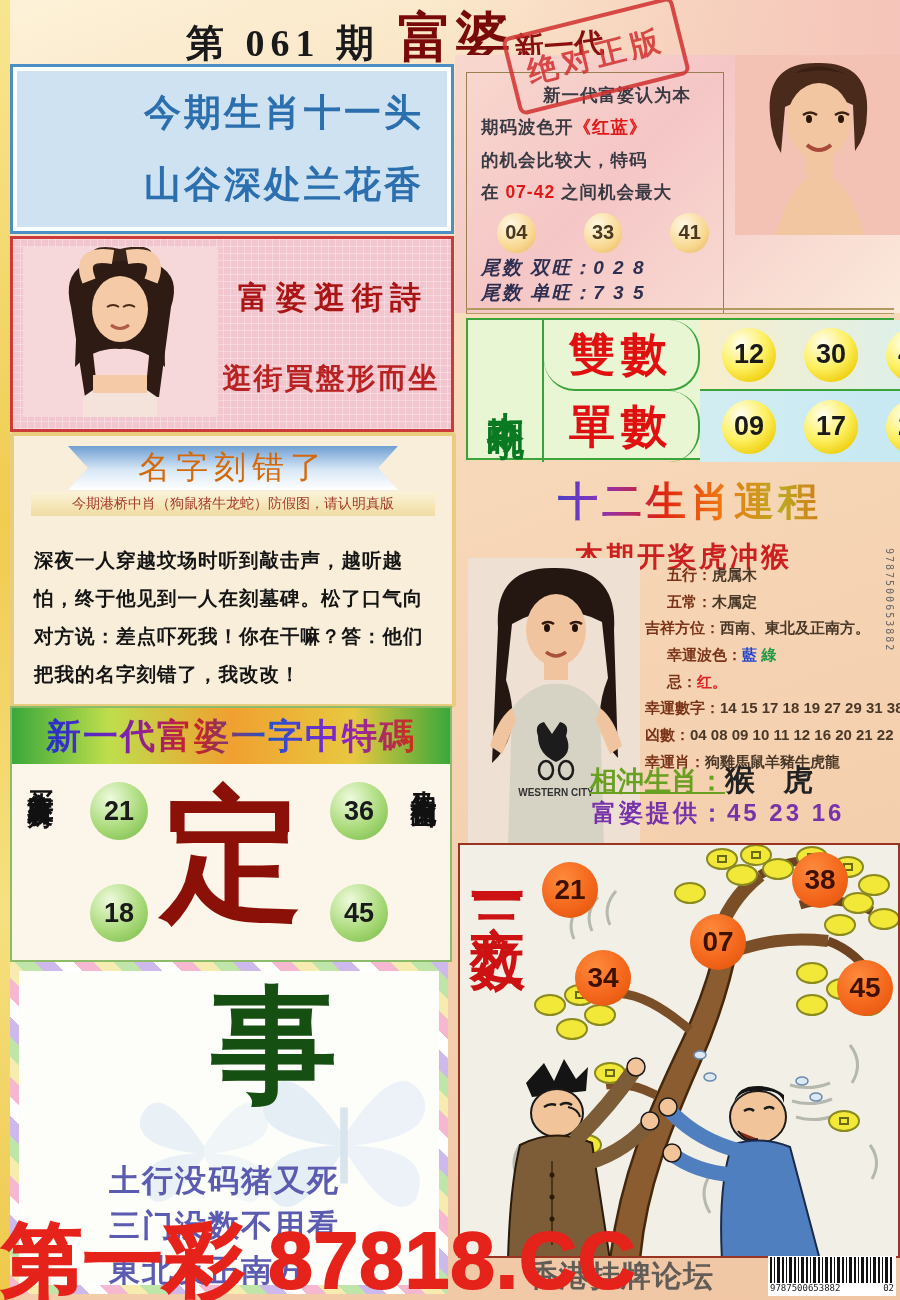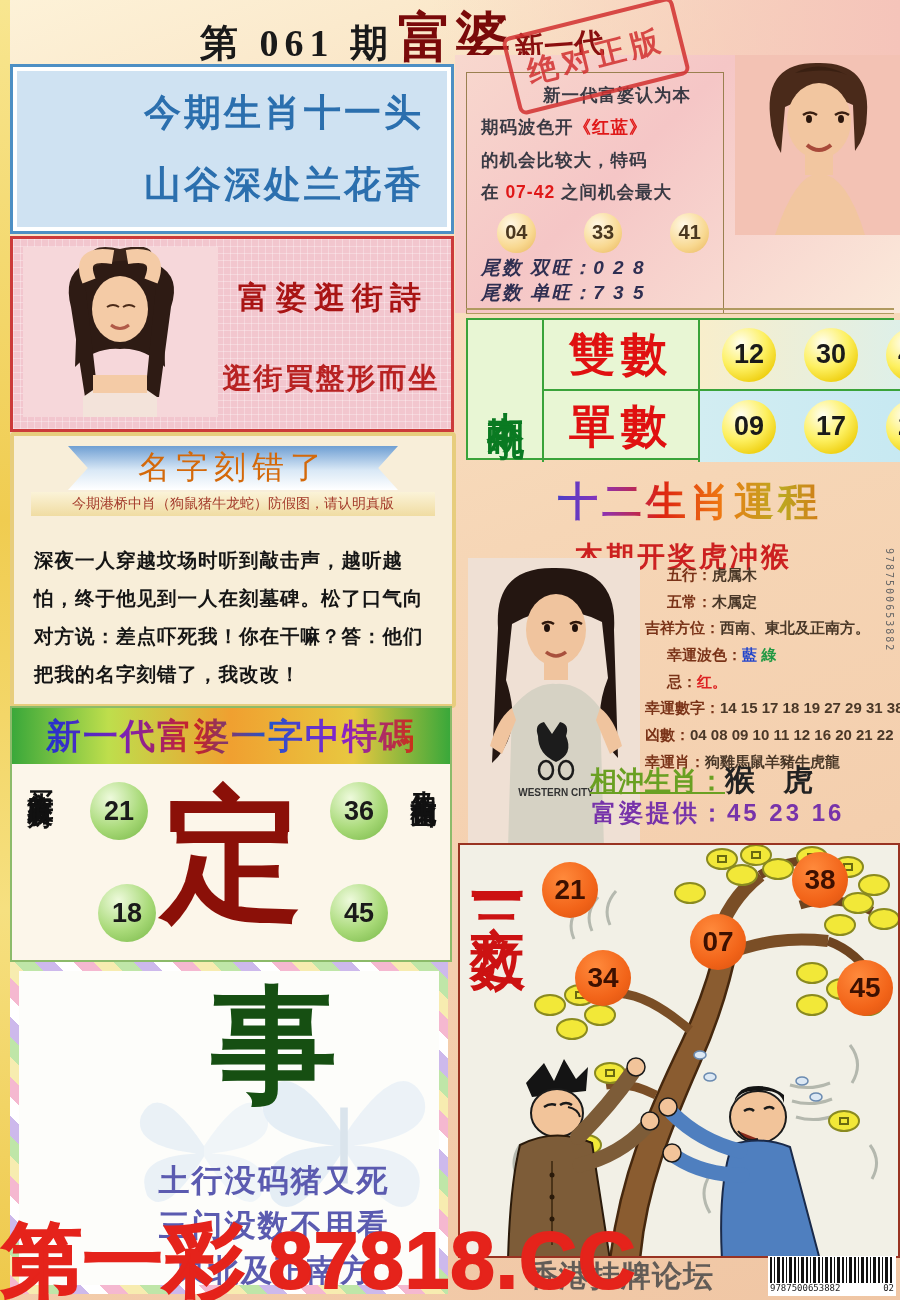--- a/index.html
+++ b/index.html
@@ -4,21 +4,21 @@
 <style>
   html,body{margin:0;padding:0;background:#888;}
   #page{position:relative;width:900px;height:1300px;overflow:hidden;margin:0 auto;
     font-family:"Liberation Sans",sans-serif;
     background:linear-gradient(160deg,#fdf2d8 0%,#f9e2c2 18%,#f6d6b6 45%,#f4cfae 70%,#f0c6a4 100%);}
   .edge-strip{position:absolute;left:0;top:0;width:10px;height:1300px;
     background:linear-gradient(180deg,#f8e690,#f0cc50 40%,#f6e080 70%,#eec84a);}
   .hdr-tint{position:absolute;left:430px;top:0;width:470px;height:64px;
     background:linear-gradient(90deg,rgba(248,200,180,0),#f5c4ba);}
   
-  .issue{position:absolute;left:200px;top:18px;font-family:"Liberation Serif",serif;
+  .issue{position:absolute;left:186px;top:18px;font-family:"Liberation Serif",serif;
     font-size:38px;font-weight:bold;color:#1a1a1a;letter-spacing:6px;}
   .brand{position:absolute;left:398px;top:2px;font-family:"Liberation Serif",serif;
     font-size:54px;font-weight:bold;color:#7a0a0a;letter-spacing:4px;}
   .edition{position:absolute;left:514px;top:26px;font-size:30px;font-weight:bold;color:#8a0f0f;transform:rotate(-4deg);}
   .stamp{position:absolute;left:508px;top:16px;width:168px;height:72px;border:4px solid #d23030;border-radius:8px;
     display:flex;align-items:center;justify-content:center;transform:rotate(-14deg);opacity:.85;z-index:6;}
   .stamp span{font-size:30px;font-weight:bold;color:#d23030;letter-spacing:5px;}
   
   .ballg{width:58px;height:58px;border-radius:50%;display:flex;align-items:center;justify-content:center;
     background:radial-gradient(circle at 35% 28%,#eefadc,#a9da79 55%,#74b544);font-size:27px;font-weight:bold;color:#1a1a1a;}
@@ -62,50 +62,50 @@
   .ow-header span{font-size:35px;font-weight:bold;letter-spacing:2px;
     background-image:linear-gradient(90deg,#2233cc,#7722bb,#cc2222,#2255cc,#8822cc,#cc3311);
     -webkit-background-clip:text;background-clip:text;color:transparent;}
   .ow-body{position:relative;height:194px;}
   .ow-left{position:absolute;left:12px;top:6px;writing-mode:vertical-rl;font-size:26px;font-weight:bold;color:#111;letter-spacing:2px;}
   .ow-right{position:absolute;right:8px;top:6px;writing-mode:vertical-rl;font-size:26px;font-weight:bold;color:#111;letter-spacing:2px;}
   .ow-word{position:absolute;left:149px;top:14px;width:140px;text-align:center;
     font-family:"Liberation Serif",serif;font-size:142px;line-height:1.1;font-weight:bold;color:#8b1008;}
   .owb1{position:absolute;left:78px;top:18px;}
   .owb2{position:absolute;left:318px;top:18px;}
-  .owb3{position:absolute;left:86px;top:120px;}
+  .owb3{position:absolute;left:78px;top:120px;}
   .owb4{position:absolute;left:318px;top:120px;}
   .box-cpoem{position:absolute;left:10px;top:962px;width:438px;height:332px;padding:9px;box-sizing:border-box;
     background:repeating-linear-gradient(45deg,#f5b8d0 0 14px,#f7ecb0 14px 28px,#bfe6a8 28px 42px,#cdb9ec 42px 56px,#ffffff 56px 70px);}
   .cp-inner{position:relative;width:100%;height:100%;background:#fdfdfa;overflow:hidden;}
   .cp-label{position:absolute;left:10px;top:8px;writing-mode:vertical-rl;font-size:60px;font-weight:bold;line-height:1;
     letter-spacing:6px;background-image:linear-gradient(180deg,#ee55aa,#5577dd 38%,#33aa44 70%,#99cc22);
     -webkit-background-clip:text;background-clip:text;color:transparent;}
   .cp-word{position:absolute;left:170px;top:4px;width:170px;text-align:center;
     font-family:"Liberation Serif",serif;font-size:126px;font-weight:bold;color:#164f12;line-height:1.15;}
-  .cp-poem{position:absolute;left:90px;top:188px;width:330px;text-align:center;font-size:31px;font-weight:bold;
+  .cp-poem{position:absolute;left:90px;top:188px;width:330px;font-size:31px;font-weight:bold;
     color:#5b5bb0;line-height:1.45;letter-spacing:2px;font-family:Liberation Serif, serif;}
   .butterfly{position:absolute;opacity:.5;}
   
   .pink-bg{position:absolute;left:455px;top:55px;width:445px;height:258px;
     background:linear-gradient(135deg,#f8d8ce,#f5c6c6 40%,#fbe9da);}
   .photo1{position:absolute;left:735px;top:55px;width:165px;height:180px;}
   .abox{position:absolute;left:466px;top:72px;width:258px;height:242px;border:1px solid #9a8050;padding:6px 14px;box-sizing:border-box;}
   .aline{font-size:17.5px;font-weight:bold;color:#3a3a44;line-height:1.85;letter-spacing:1px;white-space:nowrap;}
   .aline .hot{color:#e01818;}
   .aline.l1{text-indent:62px;}
   .aballs{display:flex;gap:48px;padding:4px 0 2px 16px;}
   .atail{font-size:19px;font-weight:bold;color:#2f2f52;letter-spacing:2px;line-height:1.35;font-style:italic;}
   .divider{position:absolute;left:466px;top:308px;width:428px;height:3px;border-top:2px solid #b09a60;border-bottom:1px solid #b09a60;}
   .roar{position:absolute;left:466px;top:318px;width:428px;height:142px;display:grid;
     grid-template-columns:76px 156px 1fr;grid-template-rows:71px 71px;background:#e8f6d4;border:2px solid #3aa33a;box-sizing:border-box;}
   .roar-label{grid-row:1/3;border-right:2px solid #3aa33a;display:flex;align-items:center;justify-content:center;}
   .roar-label span{writing-mode:vertical-rl;font-size:37px;font-weight:bold;color:#0a7a22;letter-spacing:6px;}
   .roar-name{border-right:2px solid #3aa33a;display:flex;align-items:center;justify-content:center;
-    font-size:46px;font-weight:bold;color:#e01010;letter-spacing:6px;}
+    font-size:46px;font-weight:bold;color:#e01010;letter-spacing:6px;border-radius:31px;}
   .rr1{border-bottom:2px solid #3aa33a;}
   .roar-balls{display:flex;align-items:center;gap:28px;padding-left:22px;}
   .rb1{border-bottom:2px solid #3aa33a;background:linear-gradient(90deg,#f8eecb,#d9f0ee);}
   .rb2{background:linear-gradient(90deg,#d2edf2,#c5e8f2);}
   .f-title{position:absolute;left:540px;top:474px;width:300px;text-align:center;font-size:40px;font-weight:bold;letter-spacing:4px;
     font-family:"Liberation Serif",serif;
     background-image:linear-gradient(90deg,#3344cc,#8833bb,#dd2211,#ee7711,#bbaa22,#dd6611);
     -webkit-background-clip:text;background-clip:text;color:transparent;}
   .f-sub{position:absolute;left:575px;top:538px;font-size:28px;font-weight:bold;color:#cc2020;letter-spacing:3px;}
   .photo2{position:absolute;left:468px;top:558px;width:172px;height:290px;}

